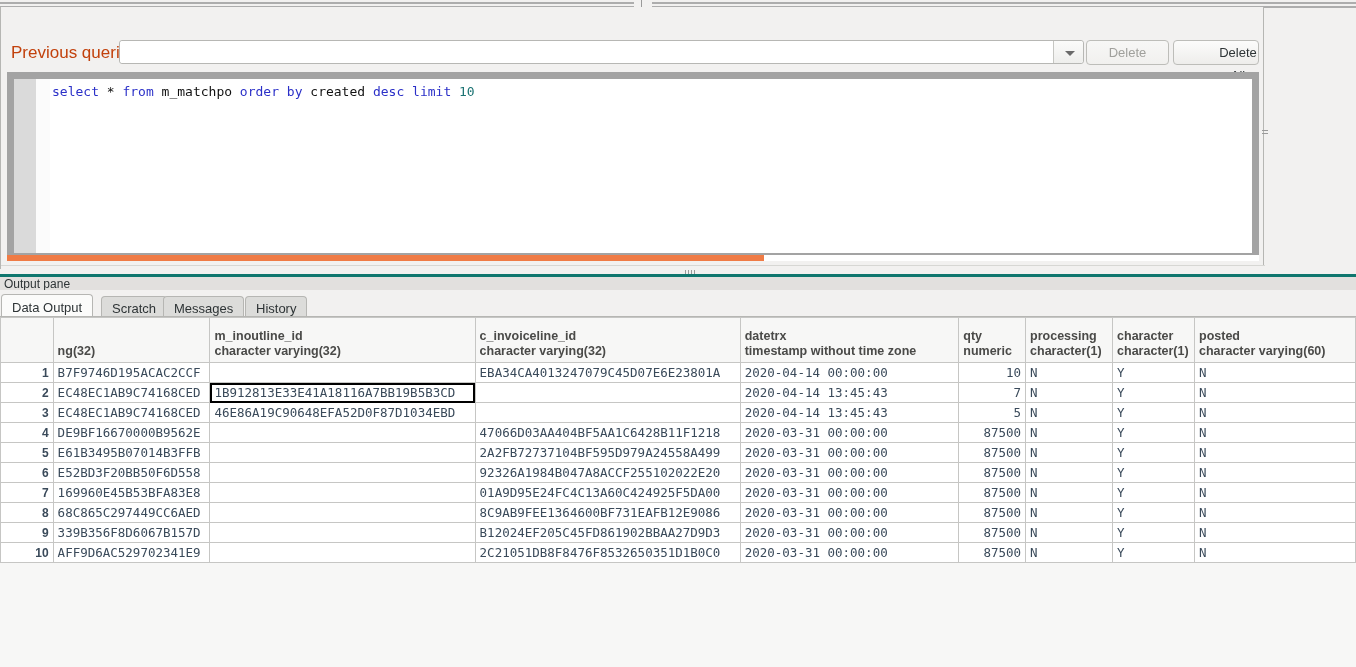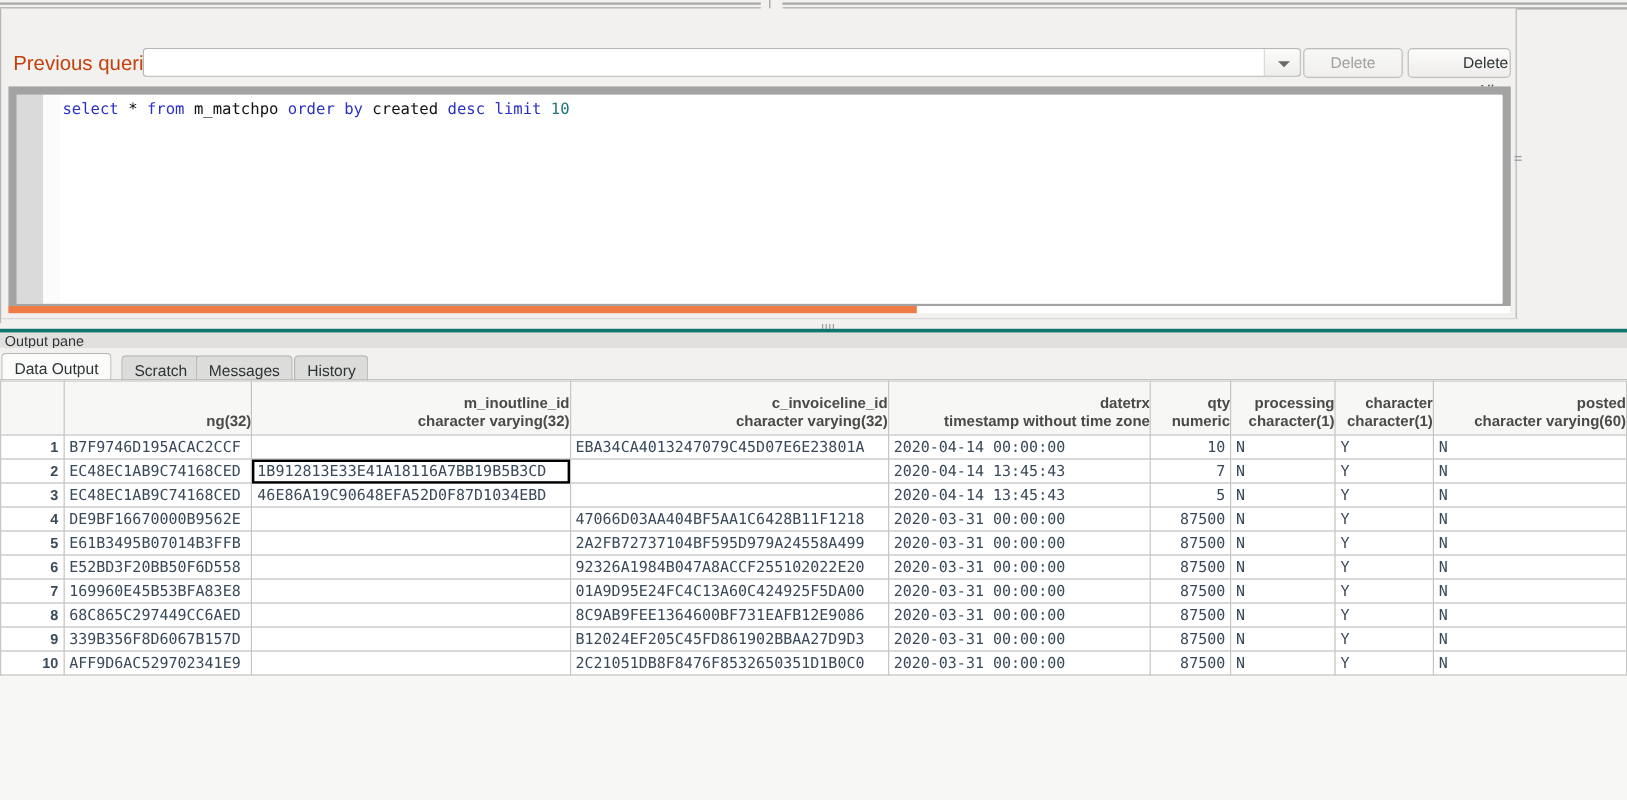--- a/index.html
+++ b/index.html
@@ -111,21 +111,21 @@
   
   .grid { position:absolute; left:0; top:317px; width:1356px; height:350px;
           background:#f7f7f6; overflow:hidden;
           font-family:"DejaVu Sans Mono", monospace; font-size:12.5px; }
   table.g { border-collapse:collapse; table-layout:fixed; width:1356px; }
   table.g th, table.g td { border:1px solid #c6c6c4; padding:0; overflow:hidden;
                             white-space:nowrap; vertical-align:middle; }
   table.g thead th {
       height:45px; background:#f7f7f6; color:#4a4a48;
       font-family:"Liberation Sans", sans-serif; font-weight:bold; font-size:12.5px;
-      text-align:right; padding:0 0 0 4px; vertical-align:bottom; }
+      text-align:left; padding:0 0 0 4px; vertical-align:bottom; }
   th .hname { display:block; line-height:15px; }
   th .htype { display:block; line-height:15px; padding-bottom:3px; }
   th.corner { background:#f7f7f6; }
   table.g tbody td { height:20px; color:#3a4a5a; padding:0 4px; background:#ffffff; }
   td.rownum { background:#f7f7f6; color:#333; text-align:right; padding-right:8px;
               font-family:"Liberation Sans", sans-serif; font-weight:bold; font-size:12px; }
   td.num { text-align:right; }
   td.sel { outline:2px solid #000; outline-offset:-2px; }
   .filler { position:absolute; left:0; top:0; width:52px; height:350px; background:#f7f7f6;
             border-right:1px solid #c6c6c4; z-index:-1; }

